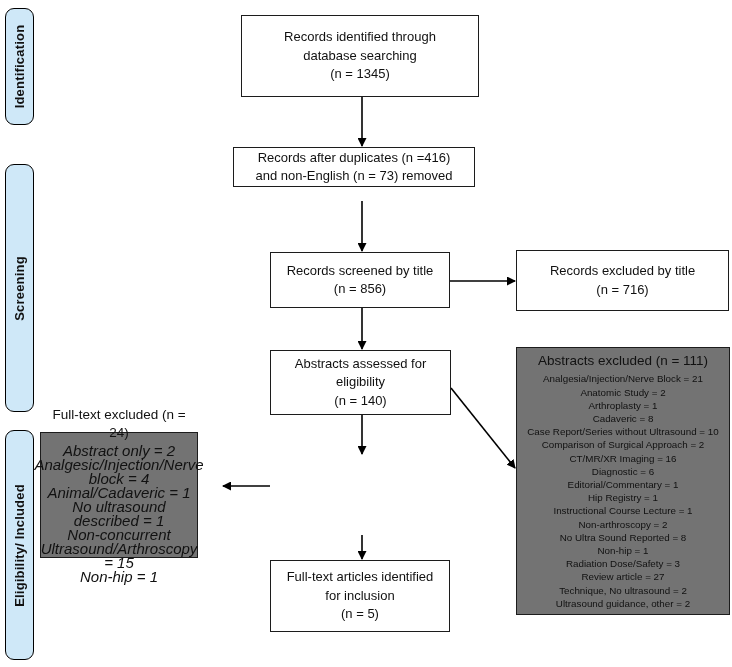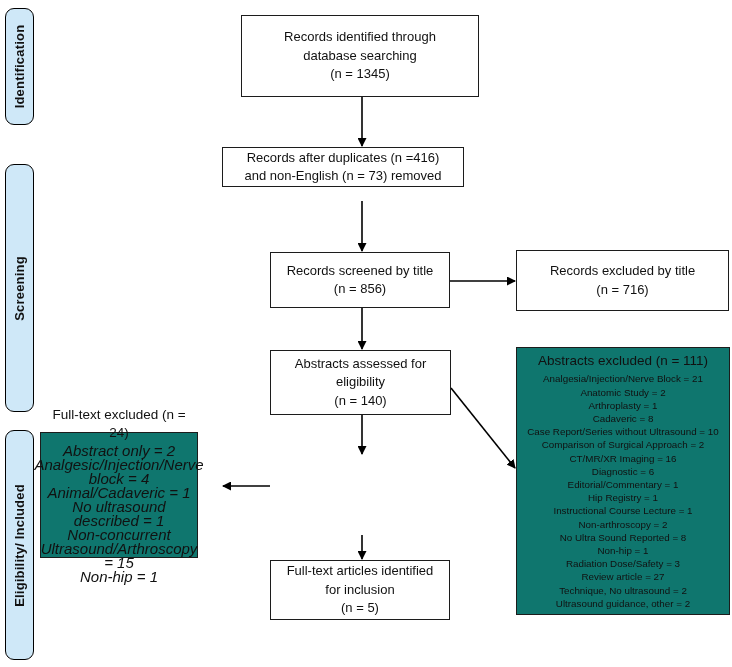--- a/index.html
+++ b/index.html
@@ -52,30 +52,30 @@
     display: flex;
     align-items: center;
     justify-content: center;
     text-align: center;
     font-size: 13px;
     line-height: 1.42;
     white-space: pre-line;
     padding: 19px 4px;
   }
   #box-records-identified   { left: 241px; top: 15px;  width: 238px; height: 82px; }
-  #box-records-duplicates   { left: 222px; top: 147px; width: 242px; height: 39px; }
+  #box-records-duplicates   { left: 233px; top: 147px; width: 242px; height: 39px; }
   #box-records-screened     { left: 270px; top: 252px; width: 180px; height: 56px; }
   #box-records-excluded     { left: 516px; top: 250px; width: 213px; height: 61px; }
   #box-abstracts-assessed   { left: 270px; top: 350px; width: 181px; height: 65px; }
   #box-fulltext-assessed    { left: 270px; top: 455px; width: 180px; height: 80px; }
-  #box-fulltext-included    { left: 270px; top: 560px; width: 180px; height: 60px; }
+  #box-fulltext-included    { left: 270px; top: 560px; width: 180px; height: 72px; }
 
   .listbox {
     position: absolute;
-    background: #0f766e;
+    background: #737373;
     border: 1.8px solid var(--box-border);
     display: flex;
     flex-direction: column;
     align-items: center;
     justify-content: center;
     text-align: center;
     padding: 3px 2px;
   }
   #box-abstracts-excluded { left: 516px; top: 347px; width: 214px; height: 268px; }
   #box-fulltext-excluded  { left: 40px;  top: 432px; width: 158px; height: 126px; }

